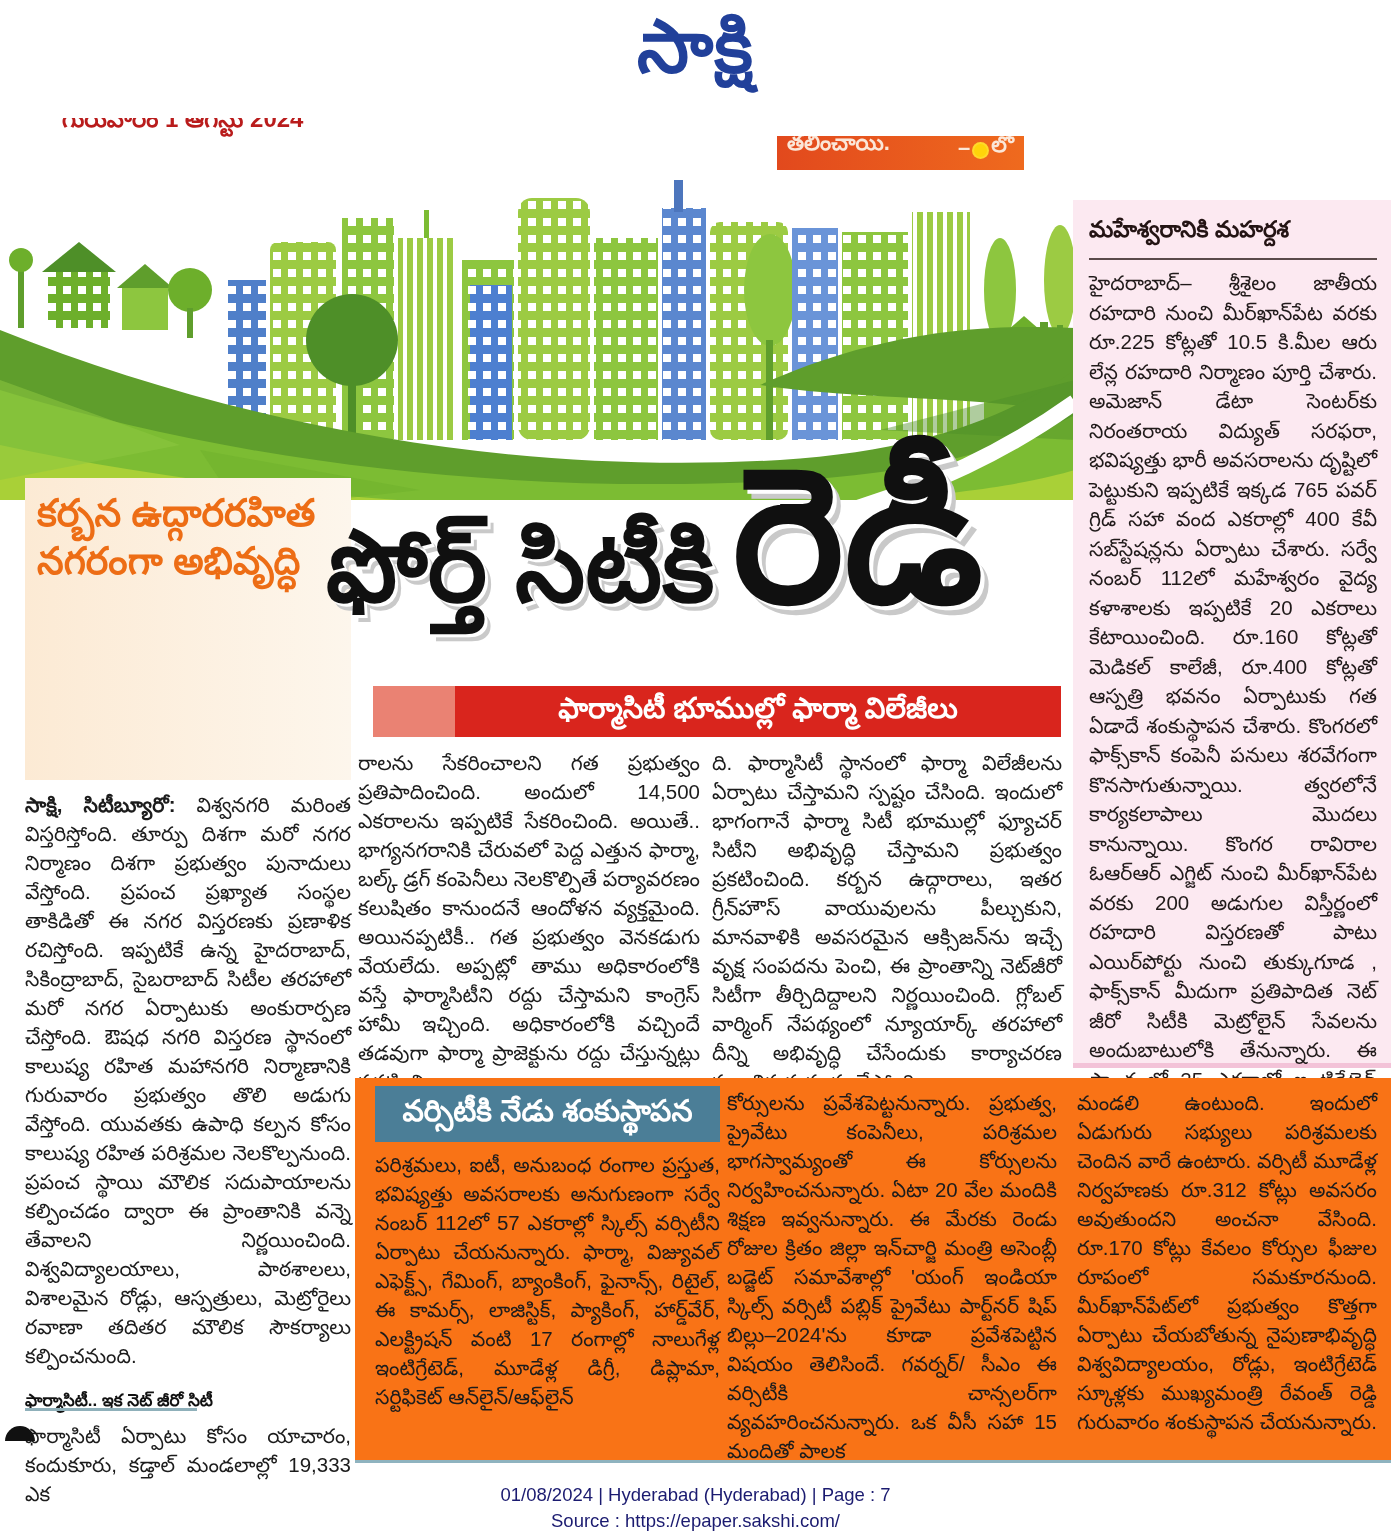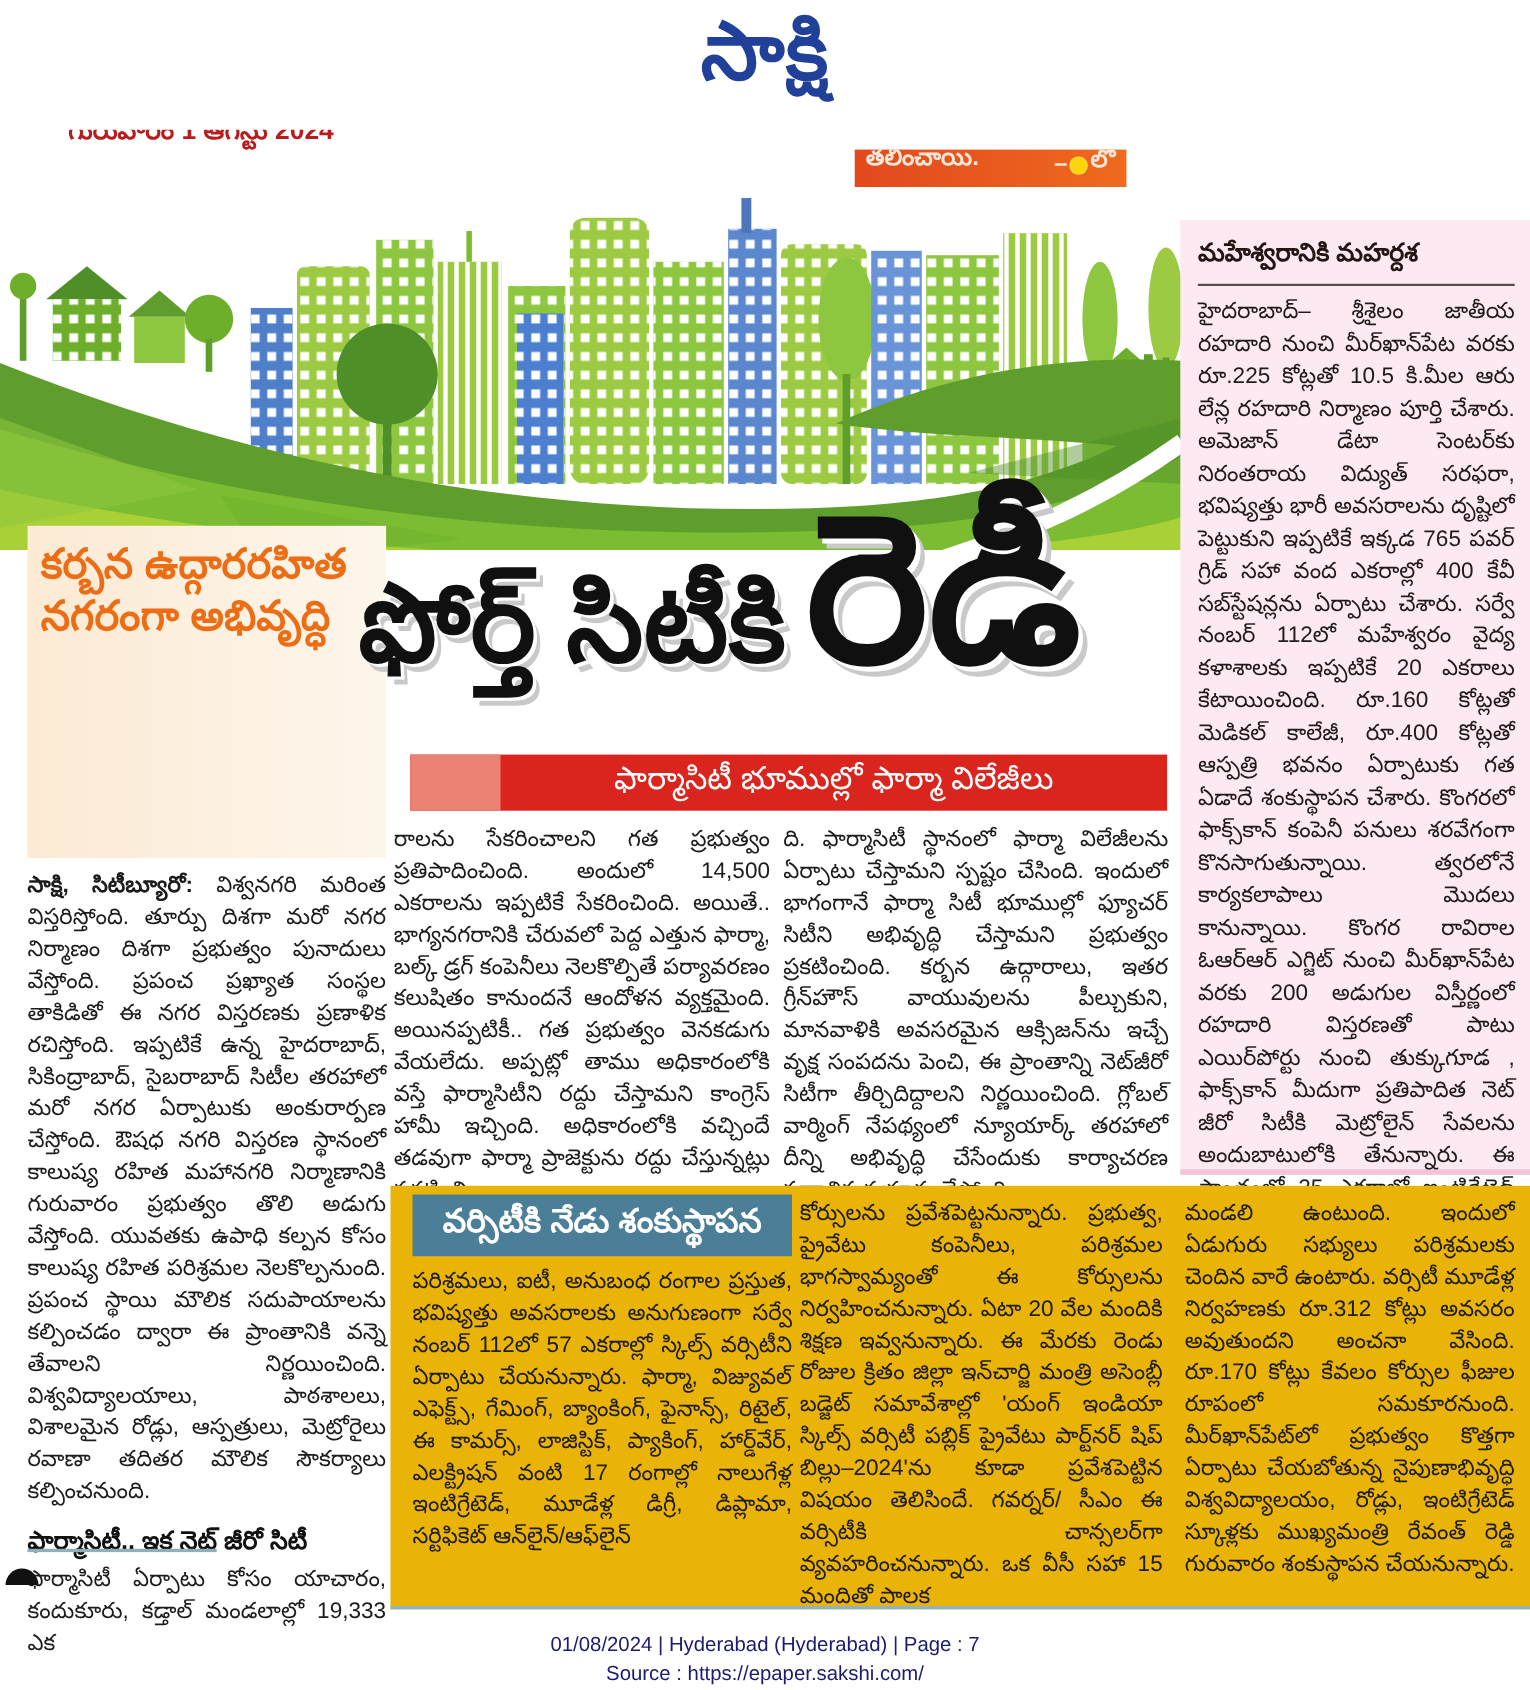--- a/index.html
+++ b/index.html
@@ -30,33 +30,33 @@
   
   .headline{left:326px;top:452px;width:745px;height:230px;display:flex;align-items:baseline;
             gap:18px;color:#101010;white-space:nowrap;}
   .headline .h1a{font-size:100px;font-weight:bold;
             text-shadow:3px 3px 0 #ffffff,6px 7px 0 #c9c9c9;}
   .headline .h1b{font-size:188px;font-weight:bold;line-height:.9;
             text-shadow:4px 4px 0 #ffffff,8px 9px 0 #c9c9c9;}
   
   .redbar{left:373px;top:686px;width:688px;height:51px;background:#d9251d;display:flex;align-items:center;}
   .redbar .salmon{width:82px;height:100%;background:#ea8273;flex:0 0 auto;}
-  .redbar .rtxt{flex:1;text-align:center;color:#fff;font-size:29px;font-weight:normal;}
+  .redbar .rtxt{flex:1;text-align:center;color:#fff;font-size:29px;font-weight:bold;}
   
   .col{position:absolute;text-align:justify;font-size:20.5px;line-height:29px;color:#1c1c1c;}
   .lead{font-weight:bold;}
-  .subhead{font-size:23px;font-weight:bold;text-align:left;margin:16px 0 6px 0;color:#111;}
+  .subhead{font-size:17px;font-weight:bold;text-align:left;margin:16px 0 6px 0;color:#111;}
   
   .pinkbox{left:1073px;top:200px;width:318px;height:868px;background:#fce9f1;
            border-bottom:5px solid #f3c3d8;padding:14px 14px 0 16px;box-sizing:border-box;}
   .pinkbox h3{margin:2px 0 8px 0;font-size:23px;color:#241414;border-bottom:2px solid #5a4a4a;
            padding-bottom:10px;}
   .pinkbox .ptext{text-align:justify;font-size:20.5px;line-height:29.5px;color:#201a1a;}
   
-  .versity{left:355px;top:1078px;width:1036px;height:382px;background:#eab308;
+  .versity{left:355px;top:1078px;width:1036px;height:382px;background:#f97316;
            border-bottom:3px solid #8fb3bf;}
   .vhead{position:absolute;left:20px;top:8px;width:345px;height:56px;background:#4b7e97;
          color:#fff;font-size:30px;font-weight:bold;display:flex;align-items:center;justify-content:center;}
   .vcol{position:absolute;text-align:justify;font-size:20.5px;line-height:29px;color:#1c1c1c;}
   
   .tealline{left:25px;top:1408px;width:172px;height:3px;background:#8fb0ba;}
   .blackarc{left:5px;top:1426px;width:30px;height:15px;background:#111;
             border-radius:15px 15px 0 0;}
   .footer{left:0;right:0;top:1482px;text-align:center;color:#1b1b70;font-size:18.5px;line-height:26px;}
   .footer a{color:#1b1b70;text-decoration:none;}

